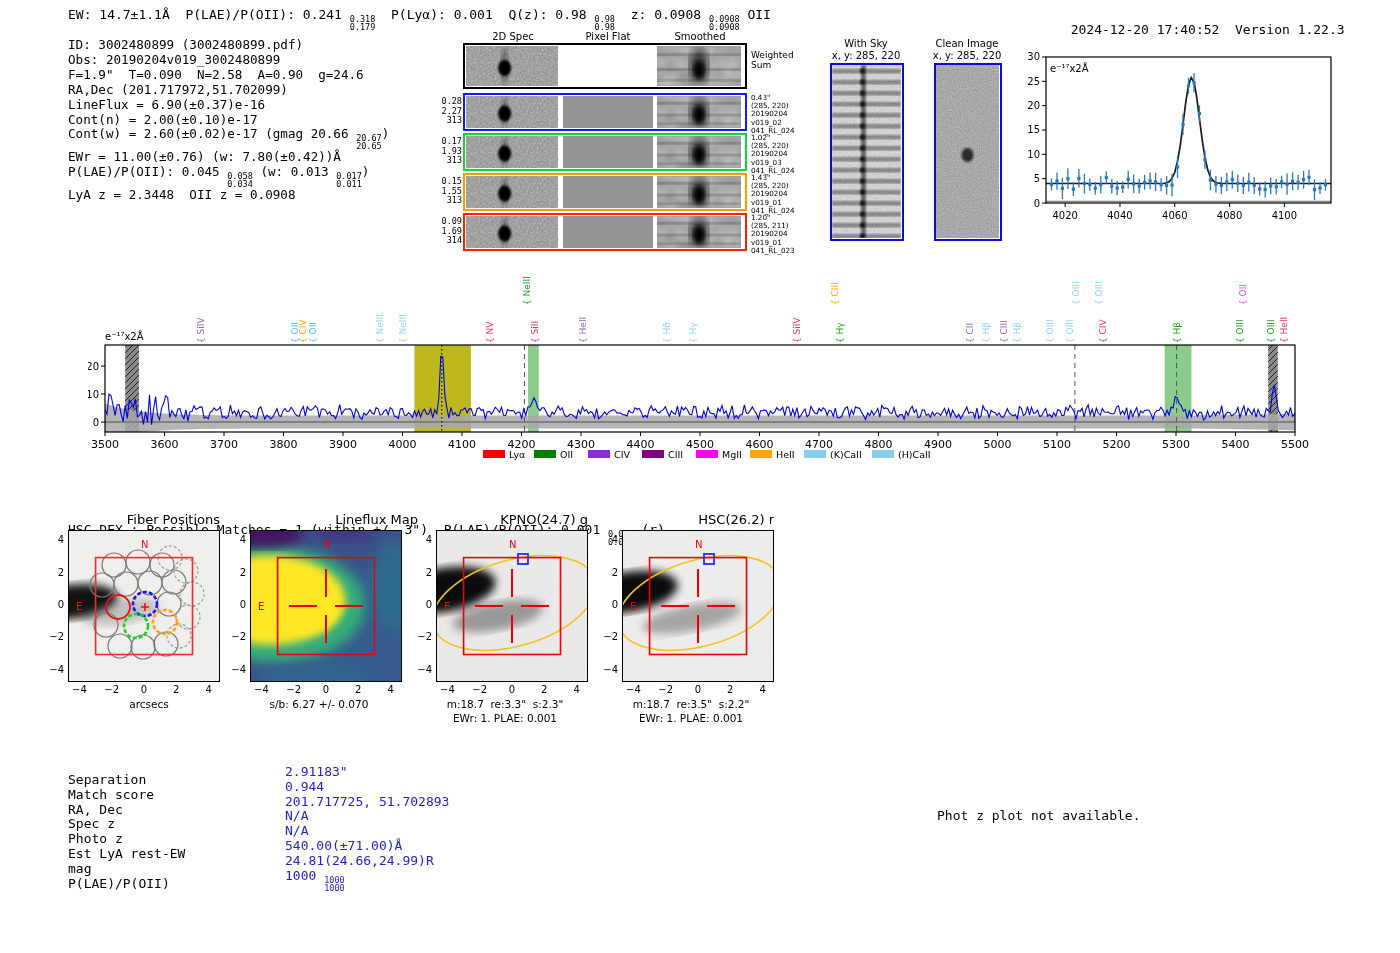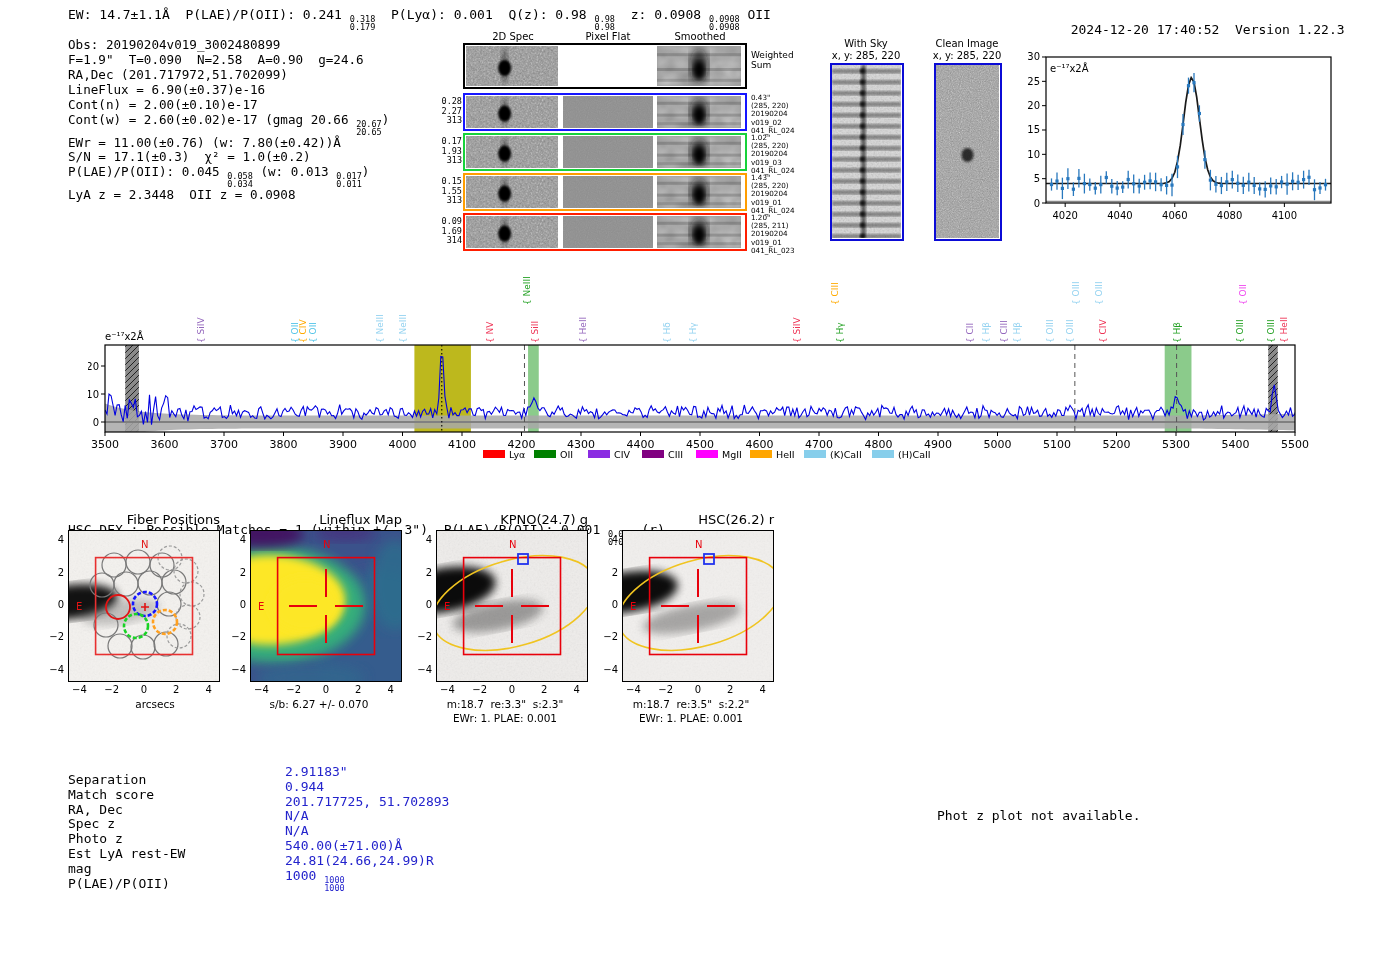--- a/index.html
+++ b/index.html
@@ -55,28 +55,28 @@
       </filter>
   </defs>
 </svg>
 
 <div class="abs hdr" style="left:68px;top:7px;">EW: 14.7±1.1Å  P(LAE)/P(OII): 0.241 <span class="frac"><span>0.318</span><span>0.179</span></span>  P(Lyα): 0.001  Q(z): 0.98 <span class="frac"><span>0.98</span><span>0.98</span></span>  z: 0.0908 <span class="frac"><span>0.0908</span><span>0.0908</span></span> OII</div>
 <div class="abs hdr" style="left:1055px;top:7px;">
   <span>2024-12-20 17:40:52</span><span>  </span><span>Version 1.22.3</span>
 </div>
 
 <div class="abs" style="left:68px;top:38px;width:420px;" id="info-block">
+    <div class="info-line">ID: 3002480899 (3002480899.pdf)</div>
     <div class="info-line">Obs: 20190204v019_3002480899</div>
     <div class="info-line">F=1.9"  T=0.090  N=2.58  A=0.90  g=24.6</div>
     <div class="info-line">RA,Dec (201.717972,51.702099)</div>
     <div class="info-line">LineFlux = 6.90(±0.37)e-16</div>
     <div class="info-line">Cont(n) = 2.00(±0.10)e-17</div>
     <div class="info-line">Cont(w) = 2.60(±0.02)e-17 (gmag 20.66 <span class="frac"><span>20.67</span><span>20.65</span></span>)</div>
     <div class="info-line">EWr = 11.00(±0.76) (w: 7.80(±0.42))Å</div>
-    <div class="info-line">S/N = 17.1(±0.3)  χ² = 1.0(±0.2)</div>
     <div class="info-line">P(LAE)/P(OII): 0.045 <span class="frac"><span>0.058</span><span>0.034</span></span> (w: 0.013 <span class="frac"><span>0.017</span><span>0.011</span></span>)</div>
     <div class="info-line">LyA z = 2.3448  OII z = 0.0908</div>
   </div>
 
 <div class="abs" id="spec2d-panel" style="left:440px;top:26px;width:390px;height:235px;">
     <div class="colhdr sans abs" style="left:28px;top:5px;width:90px;text-align:center;">2D Spec</div>
     <div class="colhdr sans abs" style="left:123px;top:5px;width:90px;">Pixel Flat</div>
     <div class="colhdr sans abs" style="left:215px;top:5px;width:90px;">Smoothed</div>
     <div class="abs" style="left:23px;top:17px;width:284px;height:46px;border:2px solid #000;box-sizing:border-box;">
      <div class="imgbox" style="left:1px;top:1px;">
@@ -582,25 +582,25 @@
 <div class="tick sans" style="left: 25.4px; top: 176px; width: 24px;">−4</div>
     <div class="tick sans" style="left: 57.7px; top: 176px; width: 24px;">−2</div>
     <div class="tick sans" style="left: 90px; top: 176px; width: 24px;">0</div>
     <div class="tick sans" style="left: 122.3px; top: 176px; width: 24px;">2</div>
     <div class="tick sans" style="left: 154.6px; top: 176px; width: 24px;">4</div>
     <div class="ytick sans" style="left: 0px; width: 22px; top: 155.6px;">−4</div>
     <div class="ytick sans" style="left: 0px; width: 22px; top: 123.3px;">−2</div>
     <div class="ytick sans" style="left: 0px; width: 22px; top: 91px;">0</div>
     <div class="ytick sans" style="left: 0px; width: 22px; top: 58.7px;">2</div>
     <div class="ytick sans" style="left: 0px; width: 22px; top: 26.4px;">4</div>
-    <div class="cu-cap sans" style="position: absolute; left: 20px; top: 190px; width: 186px;">arcsecs</div>
+    <div class="cu-cap sans" style="position: absolute; left: 14px; top: 190px; width: 186px;">arcsecs</div>
   </div>
 
 <div class="abs cutout" style="left:224px;top:508px;width:190px;height:220px;">
-  <div class="cu-title sans" style="position:absolute;left:26px;top:4px;width:152px;">Lineflux Map</div>
+  <div class="cu-title sans" style="position:absolute;left:42px;top:4px;width:152px;">Lineflux Map</div>
   <div class="imgbox" style="left:26px;top:22px;">
     <svg width="152" height="152" viewBox="0 0 152 152">
       <rect width="152" height="152" fill="#3b528b"></rect>
       <ellipse cx="130" cy="110" rx="70" ry="70" fill="#365c8d" filter="url(#fB6)"></ellipse>
       <ellipse cx="25" cy="75" rx="90" ry="58" fill="#35b779" opacity="0.9" filter="url(#fB6)"></ellipse>
       <ellipse cx="20" cy="70" rx="75" ry="45" fill="#fde725" filter="url(#fB3)"></ellipse>
       <ellipse cx="55" cy="75" rx="35" ry="28" fill="#fde725" filter="url(#fB3)"></ellipse>
       <ellipse cx="12" cy="4" rx="42" ry="14" fill="#440154" opacity="0.75" filter="url(#fB6)"></ellipse>
       <ellipse cx="95" cy="2" rx="30" ry="10" fill="#46327e" opacity="0.8" filter="url(#fB6)"></ellipse>
       <ellipse cx="145" cy="55" rx="25" ry="45" fill="#2c728e" opacity="0.7" filter="url(#fB6)"></ellipse>

